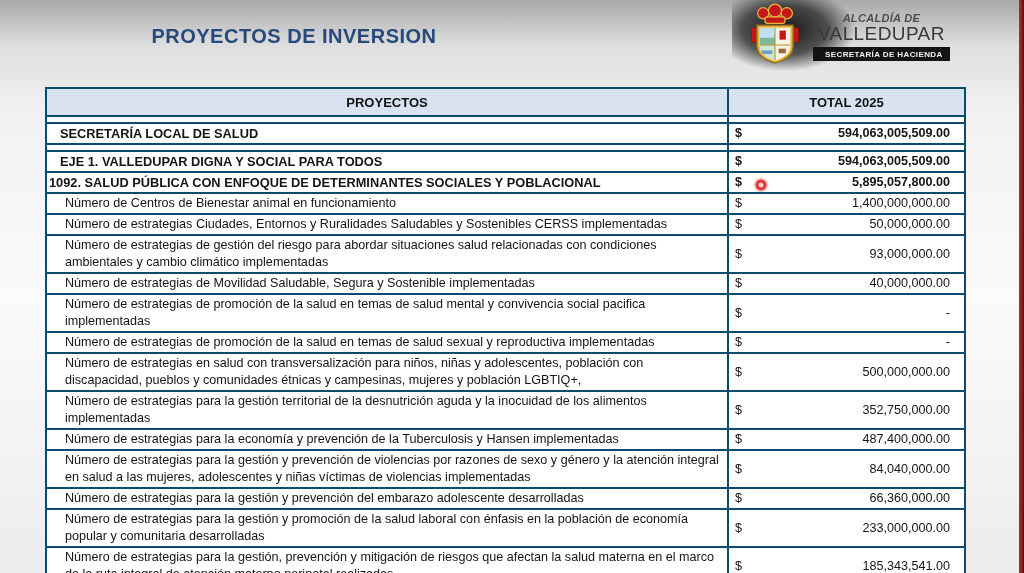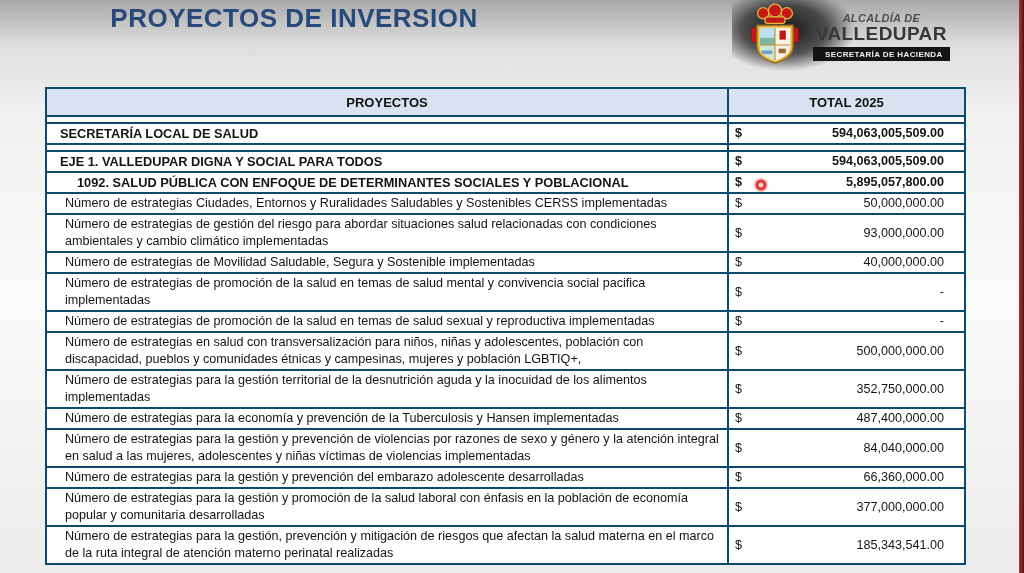--- a/index.html
+++ b/index.html
@@ -6,39 +6,39 @@
   body {
     width: 1024px; height: 573px; overflow: hidden;
     font-family: "Liberation Sans", sans-serif;
     background: linear-gradient(180deg, #a9a9a9 0px, #dedede 45px, #f1f1f1 110px, #fbfbfb 300px, #ececec 573px);
     position: relative;
   }
   .stage { position: absolute; inset: 0; }
 
   
   .title {
-    position: absolute; left: 68px; top: 2px; width: 452px;
+    position: absolute; left: 68px; top: 20px; width: 452px;
     text-align: center; color: #27497b; font-weight: 700;
-    font-size: 26px; line-height: 32px; letter-spacing: 0.5px;
+    font-size: 20px; line-height: 32px; letter-spacing: 0.5px;
   }
 
   
   .logo {
     position: absolute; left: 738px; top: 0; width: 270px; height: 72px;
     display: flex; align-items: center; gap: 9px; padding-left: 8px;
   }
   .logo::before {
     content: ""; position: absolute; left: -6px; top: -6px; width: 150px; height: 80px;
     background: radial-gradient(ellipse 95px 55px at 35% 45%, rgba(8,8,8,0.92) 0%, rgba(35,35,35,0.75) 45%, rgba(80,80,80,0) 75%);
     z-index: 0;
   }
   .crest { position: relative; z-index: 1; width: 58px; height: 66px; flex: 0 0 auto; }
   .logo-text { position: relative; z-index: 1; display: flex; flex-direction: column; align-items: center; }
   .logo-alcaldia { font-style: italic; font-size: 11px; color: #4d4d4d; font-weight: 600; letter-spacing: 0.3px; }
-  .logo-city { font-size: 19px; font-weight: 700; color: #383838; letter-spacing: 0.4px; line-height: 20px; }
+  .logo-city { font-size: 19px; font-weight: 400; color: #383838; letter-spacing: 0.4px; line-height: 20px; }
   .logo-sec {
     margin-top: 3px; align-self: flex-start;
     background: #141414; color: #f2f2f2; font-weight: 700;
     font-size: 8px; letter-spacing: 0.4px; padding: 3px 7px 2px 12px;
   }
 
   
   table.projects {
     position: absolute; left: 45px; top: 87px; width: 911px;
     border-collapse: collapse; table-layout: fixed;
@@ -51,25 +51,25 @@
   th.h-total { width: 233px; }
   table.projects th {
     background: #d9e2f0; font-weight: 700; font-size: 13px;
     height: 24px; text-align: center; color: #111;
   }
   td { line-height: 17px; vertical-align: middle; }
   td.c-label { padding: 1px 8px 1px 18px; }
   td.c-value { padding: 0; }
   .val-wrap { display: flex; align-items: center; }
   .cur { margin-left: 6px; }
-  .amt { margin-left: auto; margin-right: 20px; text-align: right; }
+  .amt { margin-left: auto; margin-right: 14px; text-align: right; }
 
   tr.row-section td.c-label { font-weight: 700; padding-left: 13px; font-size: 12.8px; }
   tr.row-section .cur, tr.row-section .amt { font-weight: 700; }
-  tr.row-subsection td.c-label { font-weight: 700; padding-left: 30px; font-size: 12.8px; }
+  tr.row-subsection td.c-label { font-weight: 700; padding-left: 2px; font-size: 12.8px; }
   tr.row-subsection .cur, tr.row-subsection .amt { font-weight: 700; }
   tr.row-spacer td { height: 5px; padding: 0; }
 
   
   .laser {
     position: absolute; left: 753px; top: 177px; width: 16px; height: 16px; border-radius: 50%;
     background: radial-gradient(circle, #ffd2d2 0 2px, #e23030 3px 4.5px, rgba(226,48,48,0.35) 6px, rgba(226,48,48,0) 8px);
     z-index: 5;
   }
 
@@ -166,20 +166,29 @@
         <tr class="row-subsection">
           <td class="c-label">1092. SALUD PÚBLICA CON ENFOQUE DE DETERMINANTES SOCIALES Y POBLACIONAL</td>
           <td class="c-value">
             <div class="val-wrap">
               <span class="cur">$</span>
               <span class="amt">5,895,057,800.00</span>
             </div>
           </td>
         </tr>
         <tr class="row-item">
+          <td class="c-label">Número de Centros de Bienestar animal en funcionamiento</td>
+          <td class="c-value">
+            <div class="val-wrap">
+              <span class="cur">$</span>
+              <span class="amt">1,400,000,000.00</span>
+            </div>
+          </td>
+        </tr>
+        <tr class="row-item">
           <td class="c-label">Número de estrategias Ciudades, Entornos y Ruralidades Saludables y Sostenibles CERSS implementadas</td>
           <td class="c-value">
             <div class="val-wrap">
               <span class="cur">$</span>
               <span class="amt">50,000,000.00</span>
             </div>
           </td>
         </tr>
         <tr class="row-item">
           <td class="c-label">Número de estrategias de gestión del riesgo para abordar situaciones salud relacionadas con condiciones ambientales y cambio climático implementadas</td>
@@ -260,21 +269,21 @@
               <span class="cur">$</span>
               <span class="amt">66,360,000.00</span>
             </div>
           </td>
         </tr>
         <tr class="row-item">
           <td class="c-label">Número de estrategias para la gestión y promoción de la salud laboral con énfasis en la población de economía popular y comunitaria desarrolladas</td>
           <td class="c-value">
             <div class="val-wrap">
               <span class="cur">$</span>
-              <span class="amt">377,000,000.00</span>
+              <span class="amt">233,000,000.00</span>
             </div>
           </td>
         </tr>
         <tr class="row-item">
           <td class="c-label">Número de estrategias para la gestión, prevención y mitigación de riesgos que afectan la salud materna en el marco de la ruta integral de atención materno perinatal realizadas</td>
           <td class="c-value">
             <div class="val-wrap">
               <span class="cur">$</span>
               <span class="amt">185,343,541.00</span>
             </div>

